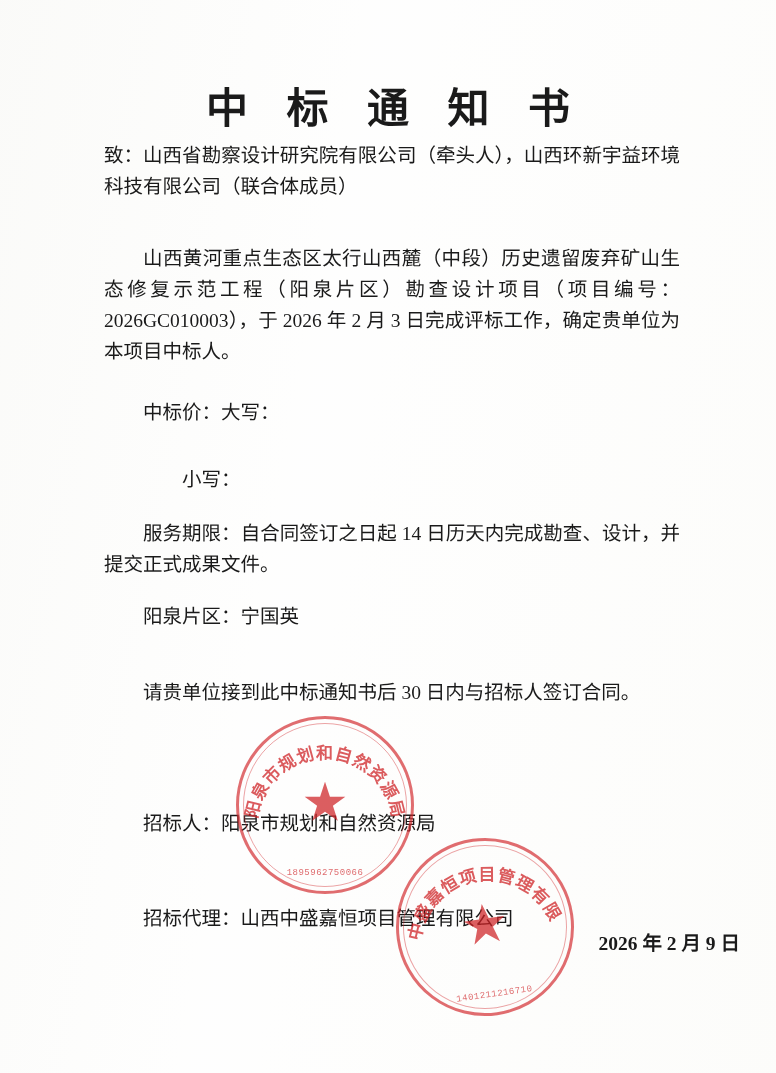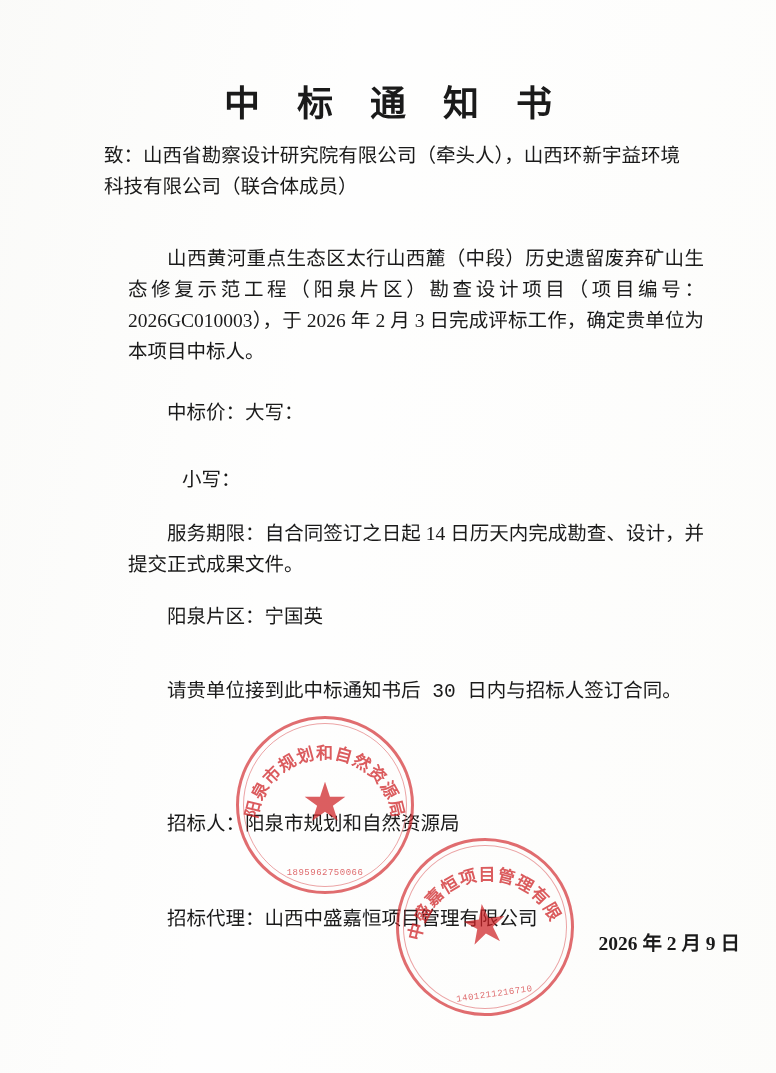--- a/index.html
+++ b/index.html
@@ -30,46 +30,46 @@
       linear-gradient(100deg, rgba(250,250,248,0.9) 0%, rgba(255,255,255,0.6) 40%, rgba(252,252,250,0.9) 100%);
     pointer-events: none;
   }
 
   .doc-title {
     position: absolute;
     top: 74px;
     left: 0;
     right: 0;
     text-align: center;
-    font-size: 36px;
+    font-size: 42px;
     font-weight: 700;
     letter-spacing: 14px;
     text-indent: 14px;
     font-family: "Liberation Serif", "DejaVu Serif", serif;
   }
 
   .body-block {
     position: absolute;
     left: 104px;
     width: 576px;
     font-size: 19.5px;
     line-height: 31px;
     text-align: justify;
   }
 
-  .indent2 { text-indent: 2em; margin-left: 24px; }
+  .indent2 { text-indent: 2em; }
   .indent4 { text-indent: 4em; }
 
   #addressee { top: 140px; }
   #subject   { top: 243px; }
   #price-big { top: 397px; }
   #price-small { top: 464px; }
   #service-term { top: 518px; }
   #leader { top: 601px; }
-  #notice-line { top: 677px; font-family: Liberation Mono, monospace; }
+  #notice-line { top: 677px; }
   #tenderer { top: 808px; }
   #agent { top: 903px; }
   #date-line { top: 928px; }
 
   #date-line {
     text-align: right;
     text-indent: 0;
     padding-left: 60px;
     font-weight: bold;
   }

